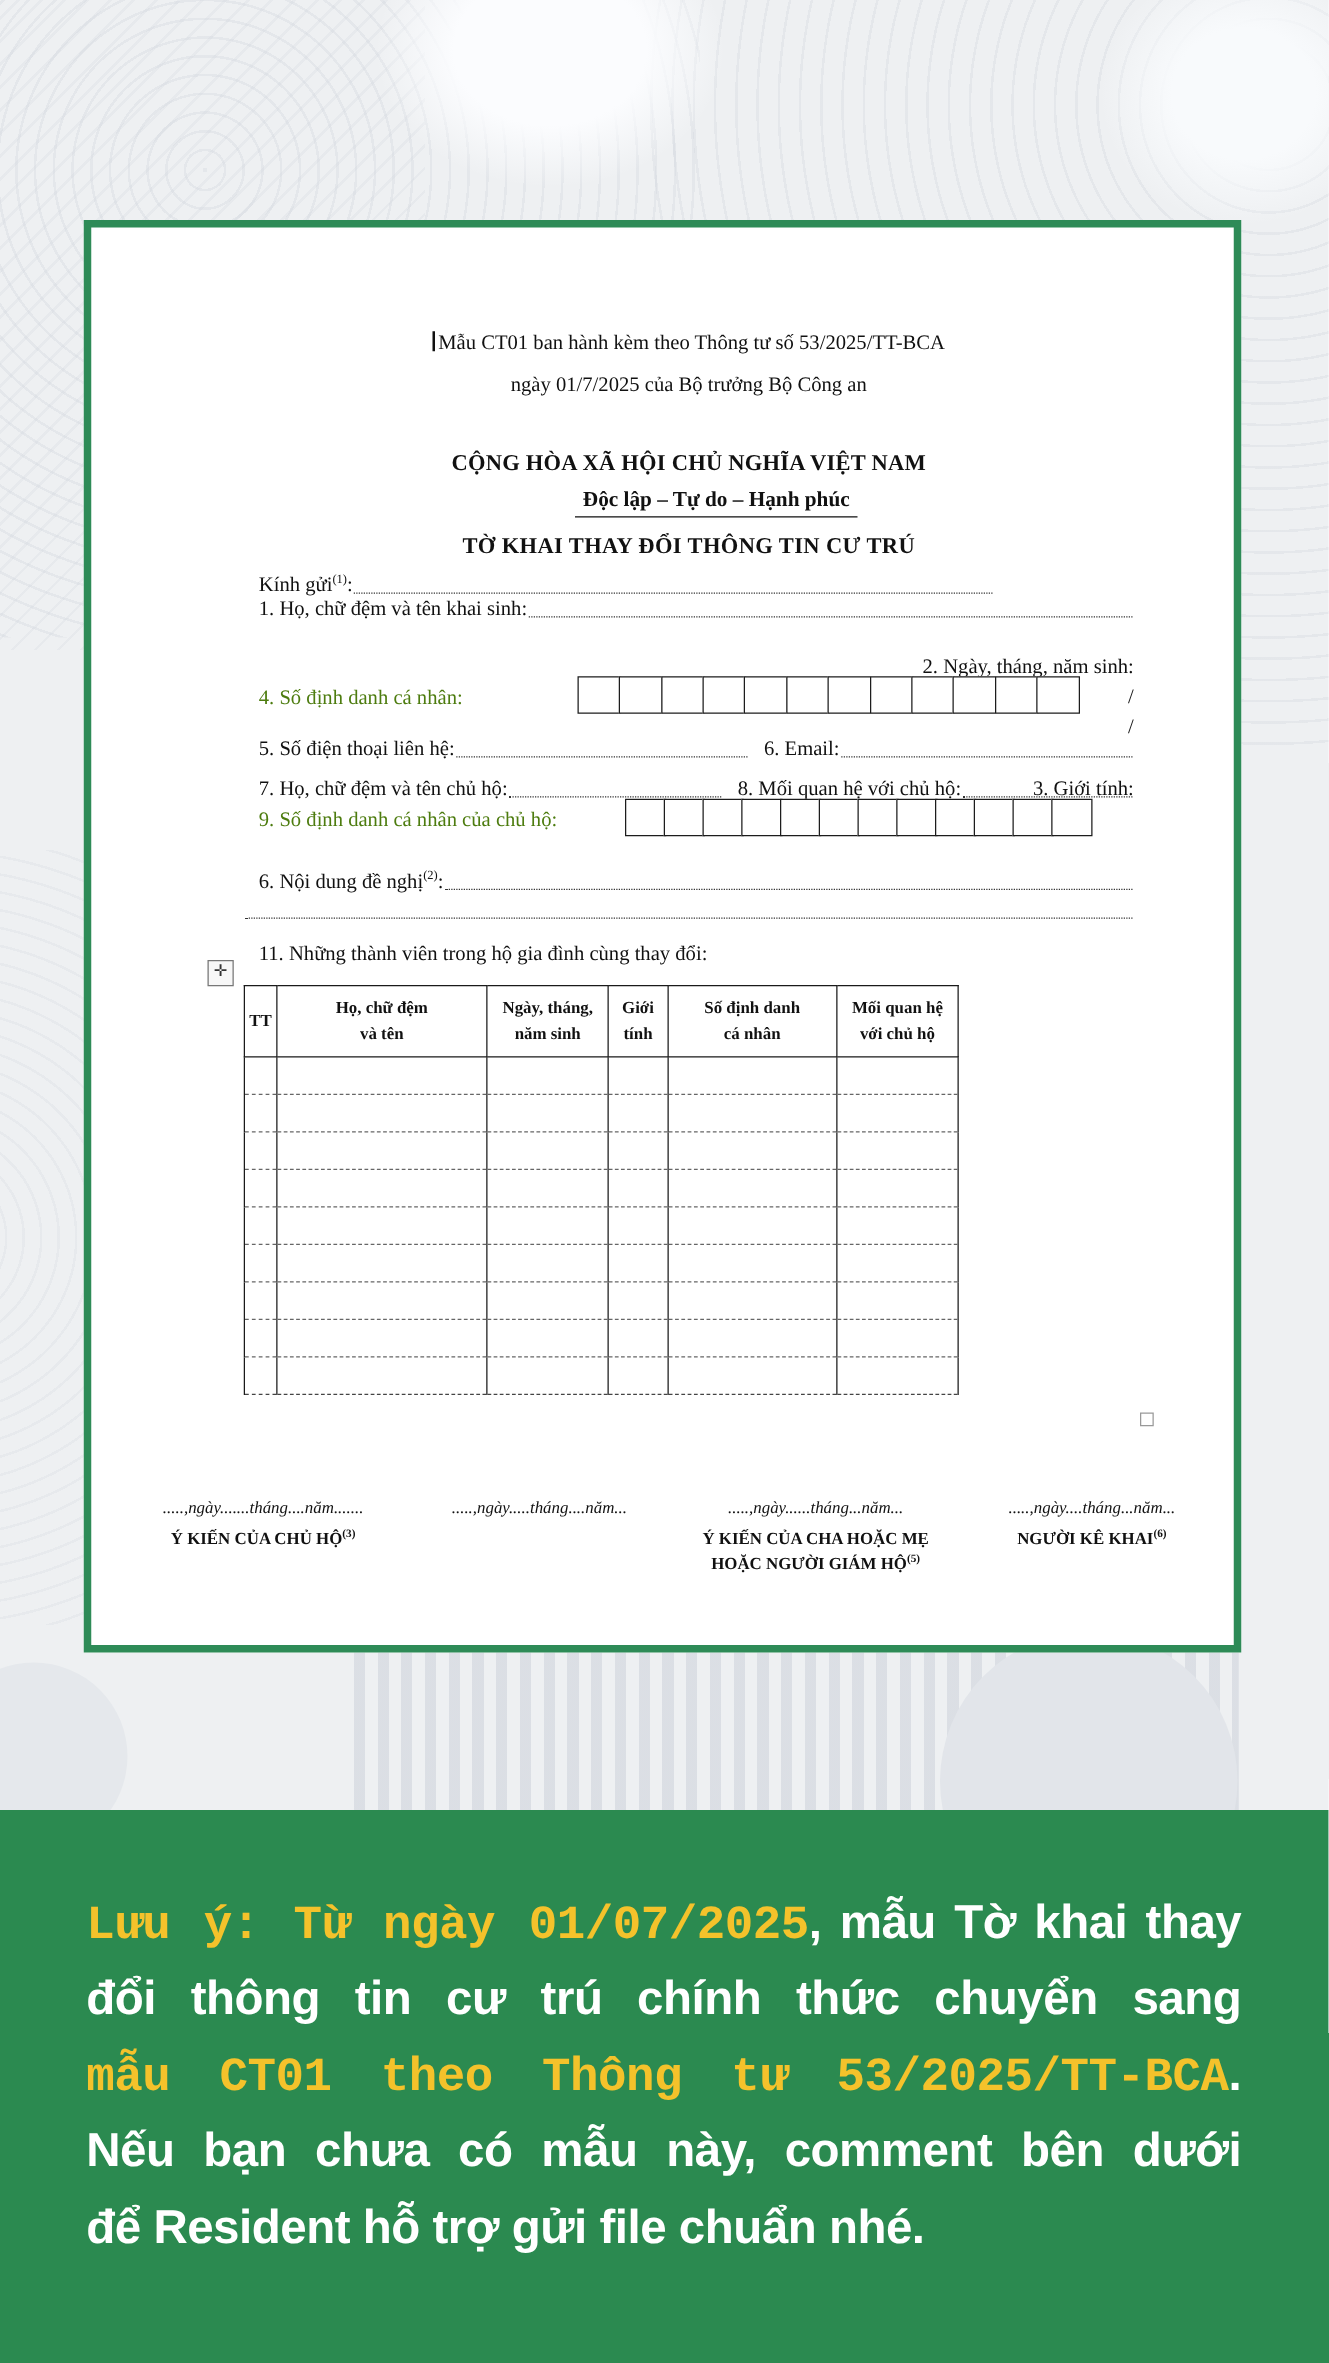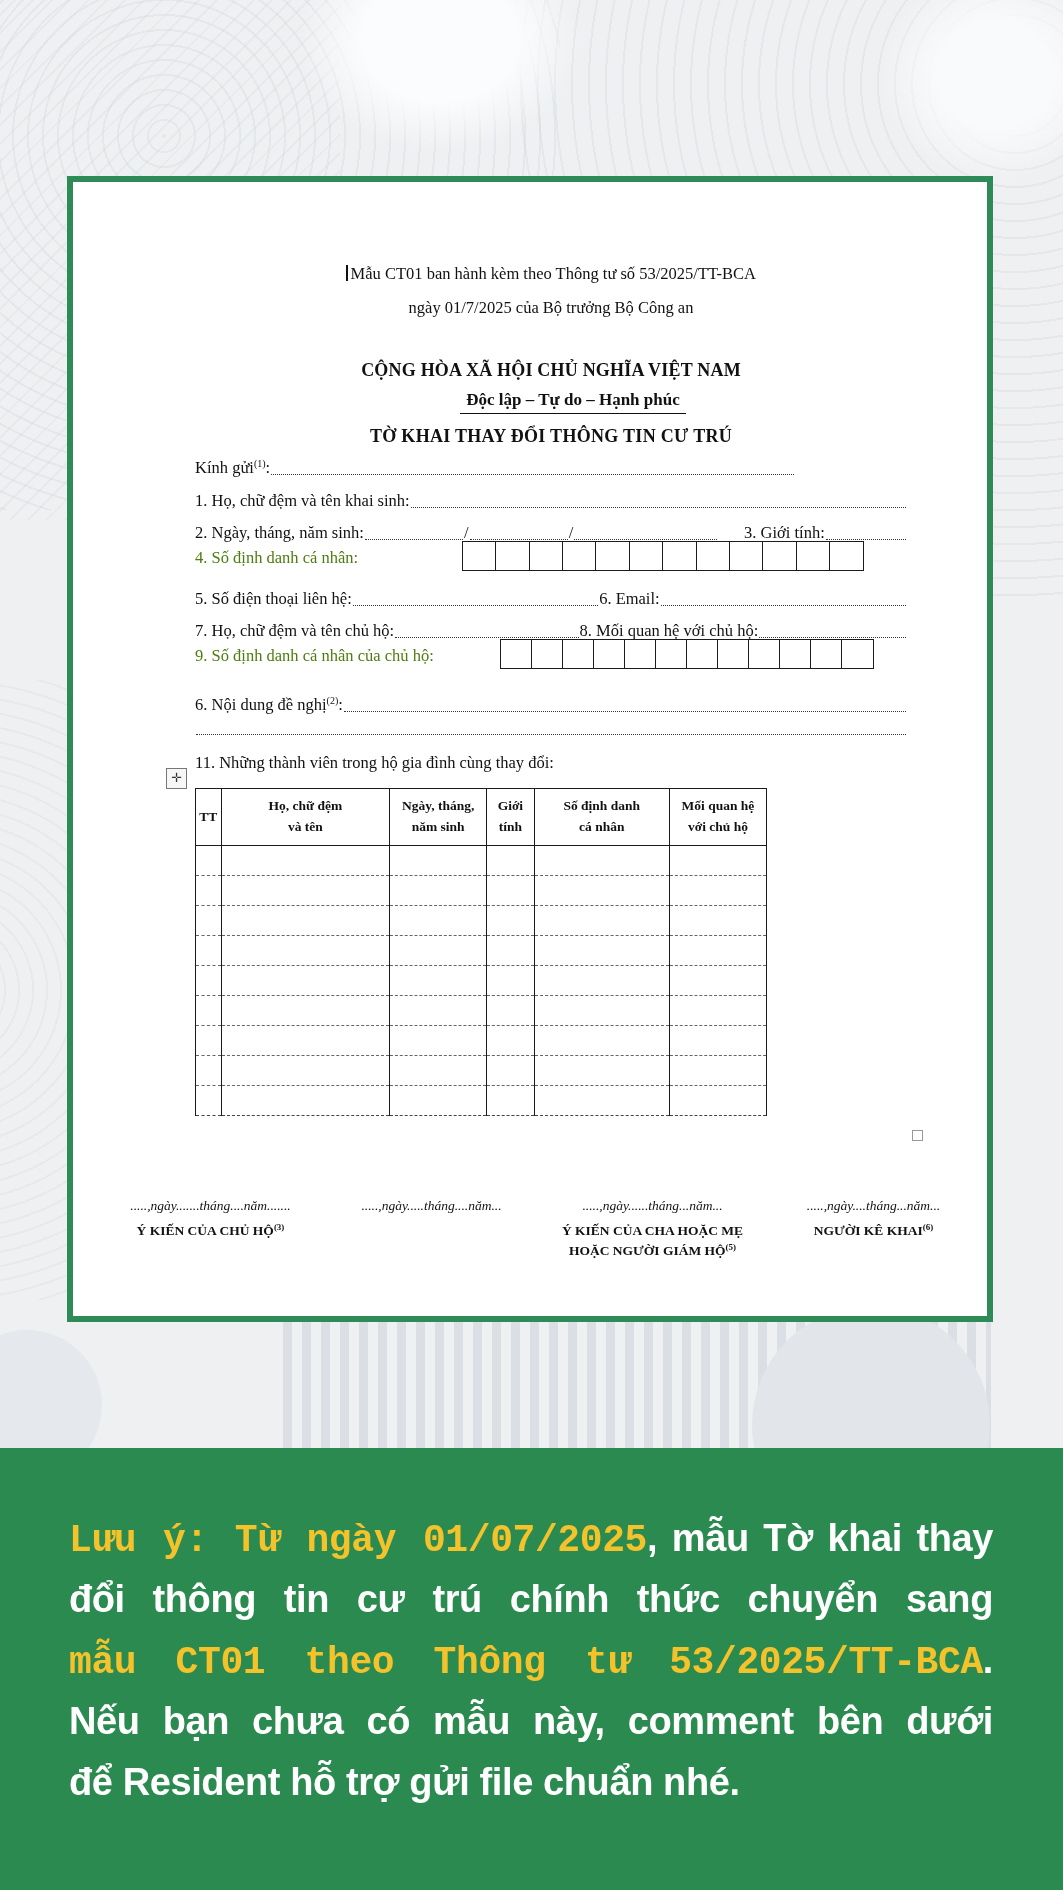--- a/index.html
+++ b/index.html
@@ -37,27 +37,27 @@
   .iss1 { top:82px; font-size:16.5px; }
   .iss2 { top:116px; font-size:16.5px; }
   .motto1 { top:178px; font-size:18px; font-weight:bold; letter-spacing:.2px; }
   .motto2 { top:208px; font-size:17px; font-weight:bold; }
   .motto2 .underlined { display:inline-block; border-bottom:1.6px solid #111; padding:0 6px 3px 6px;margin-left:44px; }
   .ftitle { top:244px; font-size:18px; font-weight:bold; letter-spacing:.3px; }
   .caret { display:inline-block; width:1.6px; height:16px; background:#111; vertical-align:-2px; margin-right:3px; }
 
   .fl { position:absolute; left:122px; width:712px; height:20px; display:flex;
         align-items:flex-end; font-size:16.5px; line-height:20px; color:#111; }
-  .lbl { white-space:nowrap; }
+  .lbl { white-space:nowrap;margin-left:12px; }
   .dots { flex:1 1 auto; border-bottom:1.6px dotted #333; height:1px; align-self:flex-end;
           margin:0 1px 3px 1px; }
   .gap { flex:0 0 26px; }
   .kinhgui { top:276px; width:600px; }
-  .row-f1 { top:309px;text-align:center; }
-  .row-f2 { top:341px; }
+  .row-f1 { top:295px;text-align:center; }
+  .row-f2 { top:341px;flex-direction:column; }
   .row-f5 { top:407px; }
   .row-f7 { top:439px; }
   .row-f10 { top:513px; }
   .row-cont { top:536px; }
   .row-f11 { top:571px; }
   sup { font-size:10px; line-height:0; }
 
   .boxrow { position:absolute; left:122px; width:712px; height:36px; }
   .boxrow .lbl { position:absolute; left:0; bottom:7px; font-size:16.5px; color:#4d7c0f; }
   .row-f4 { top:357px; }

